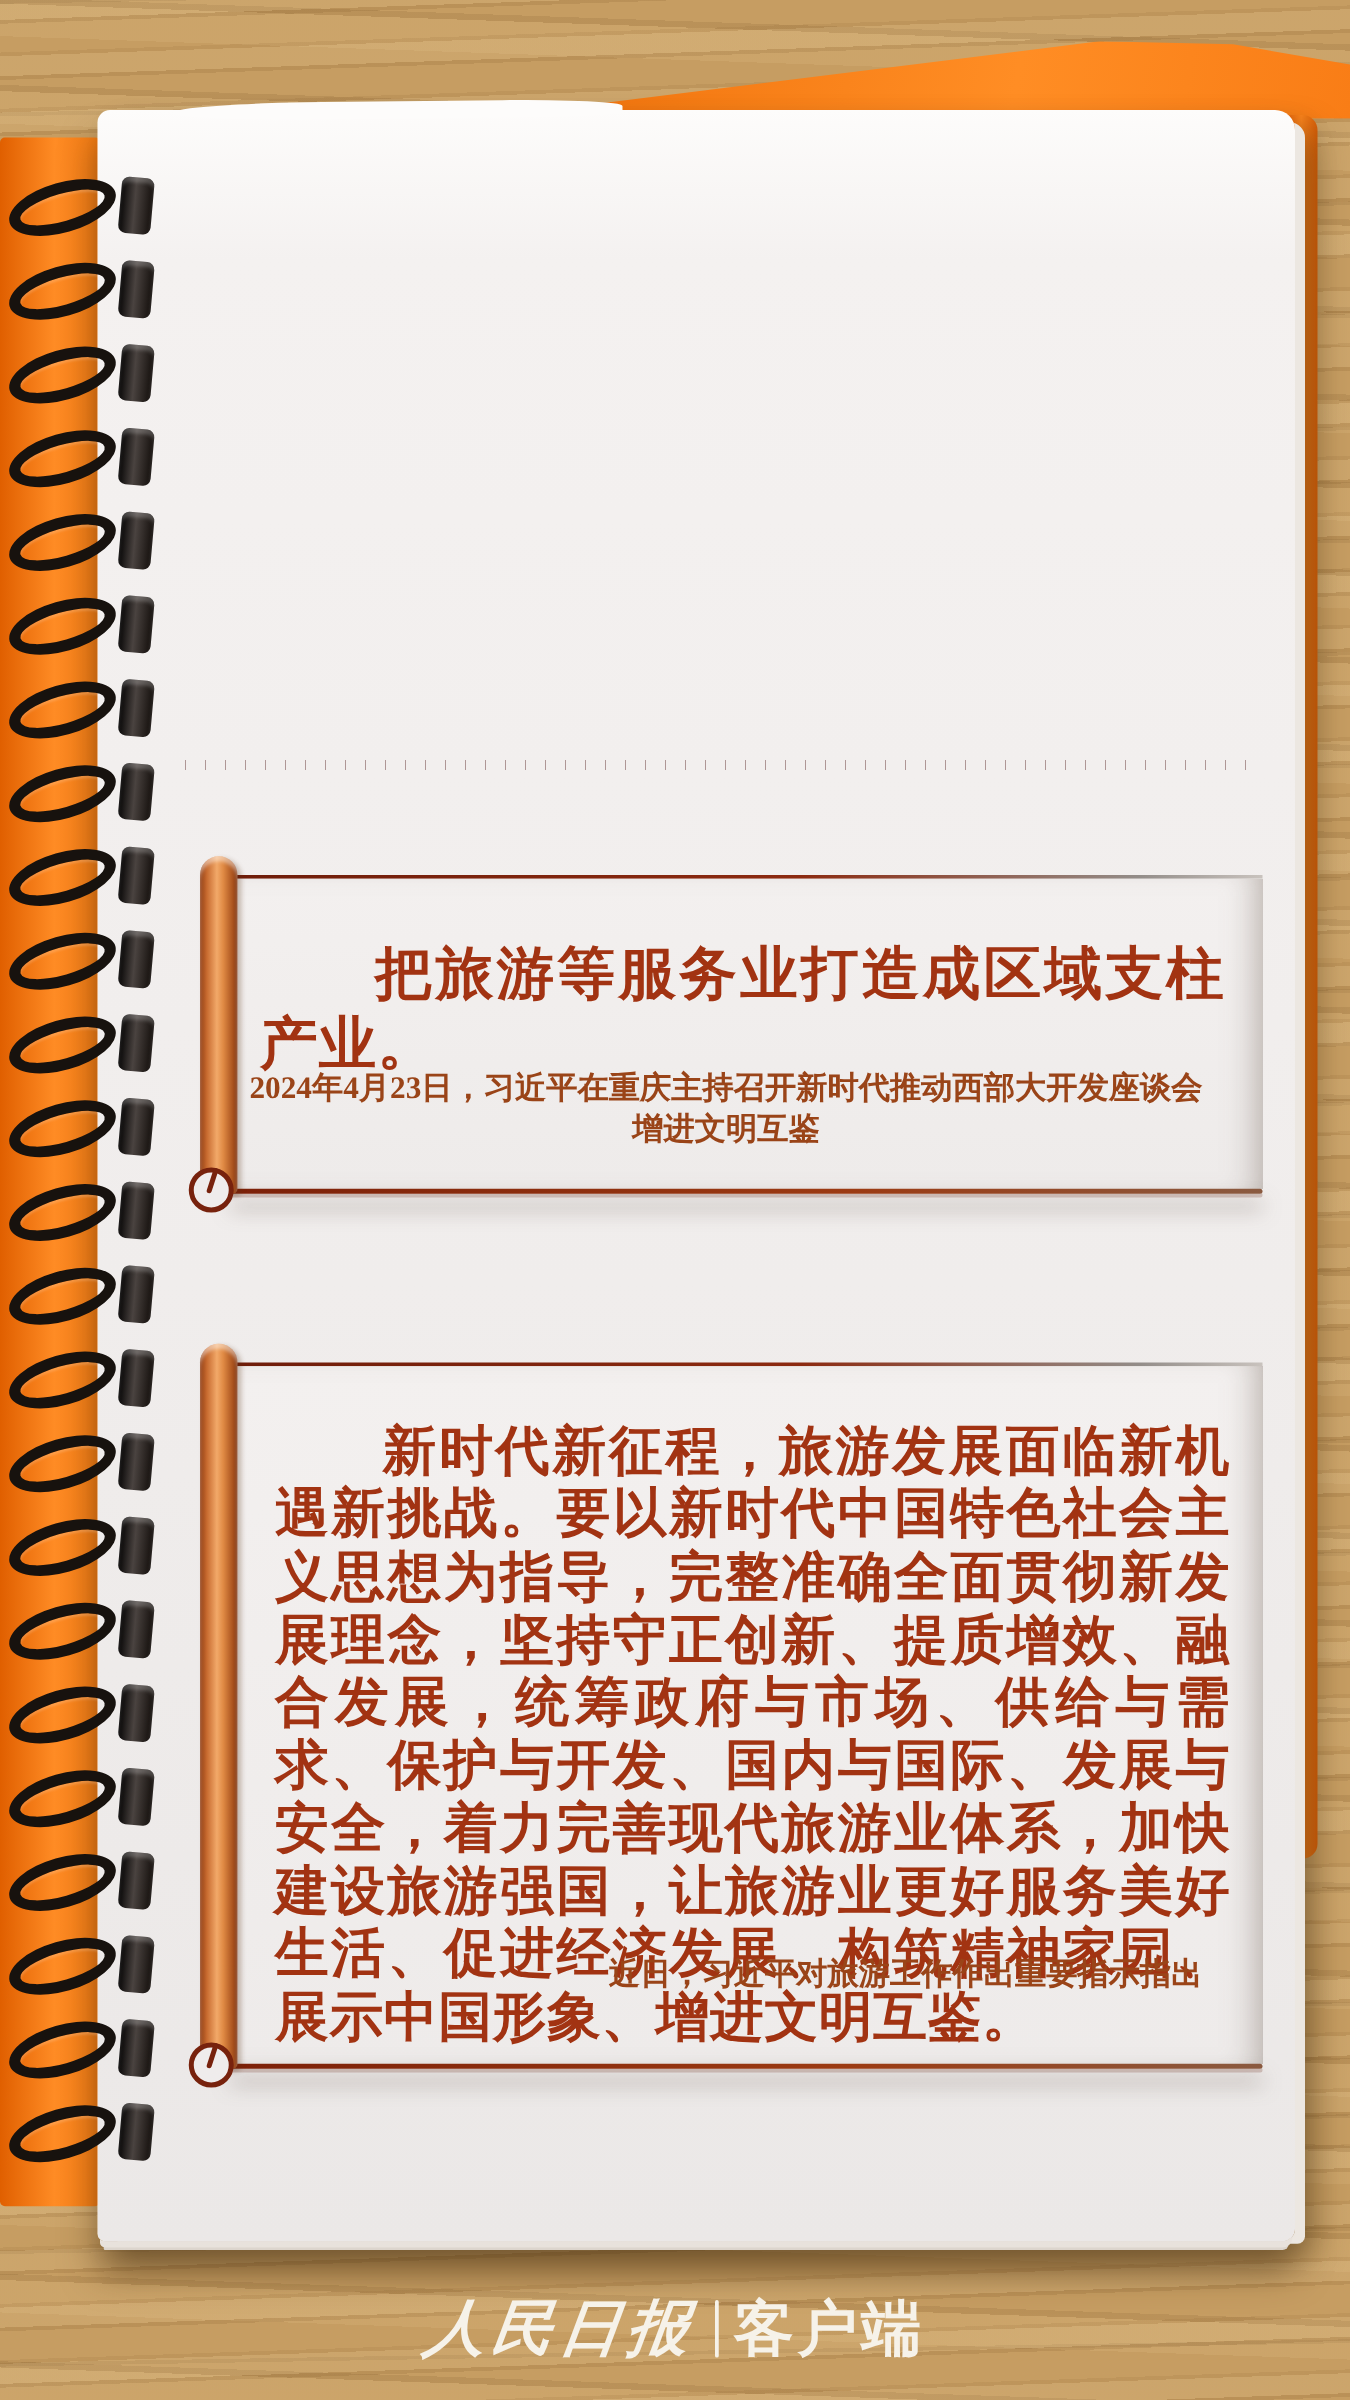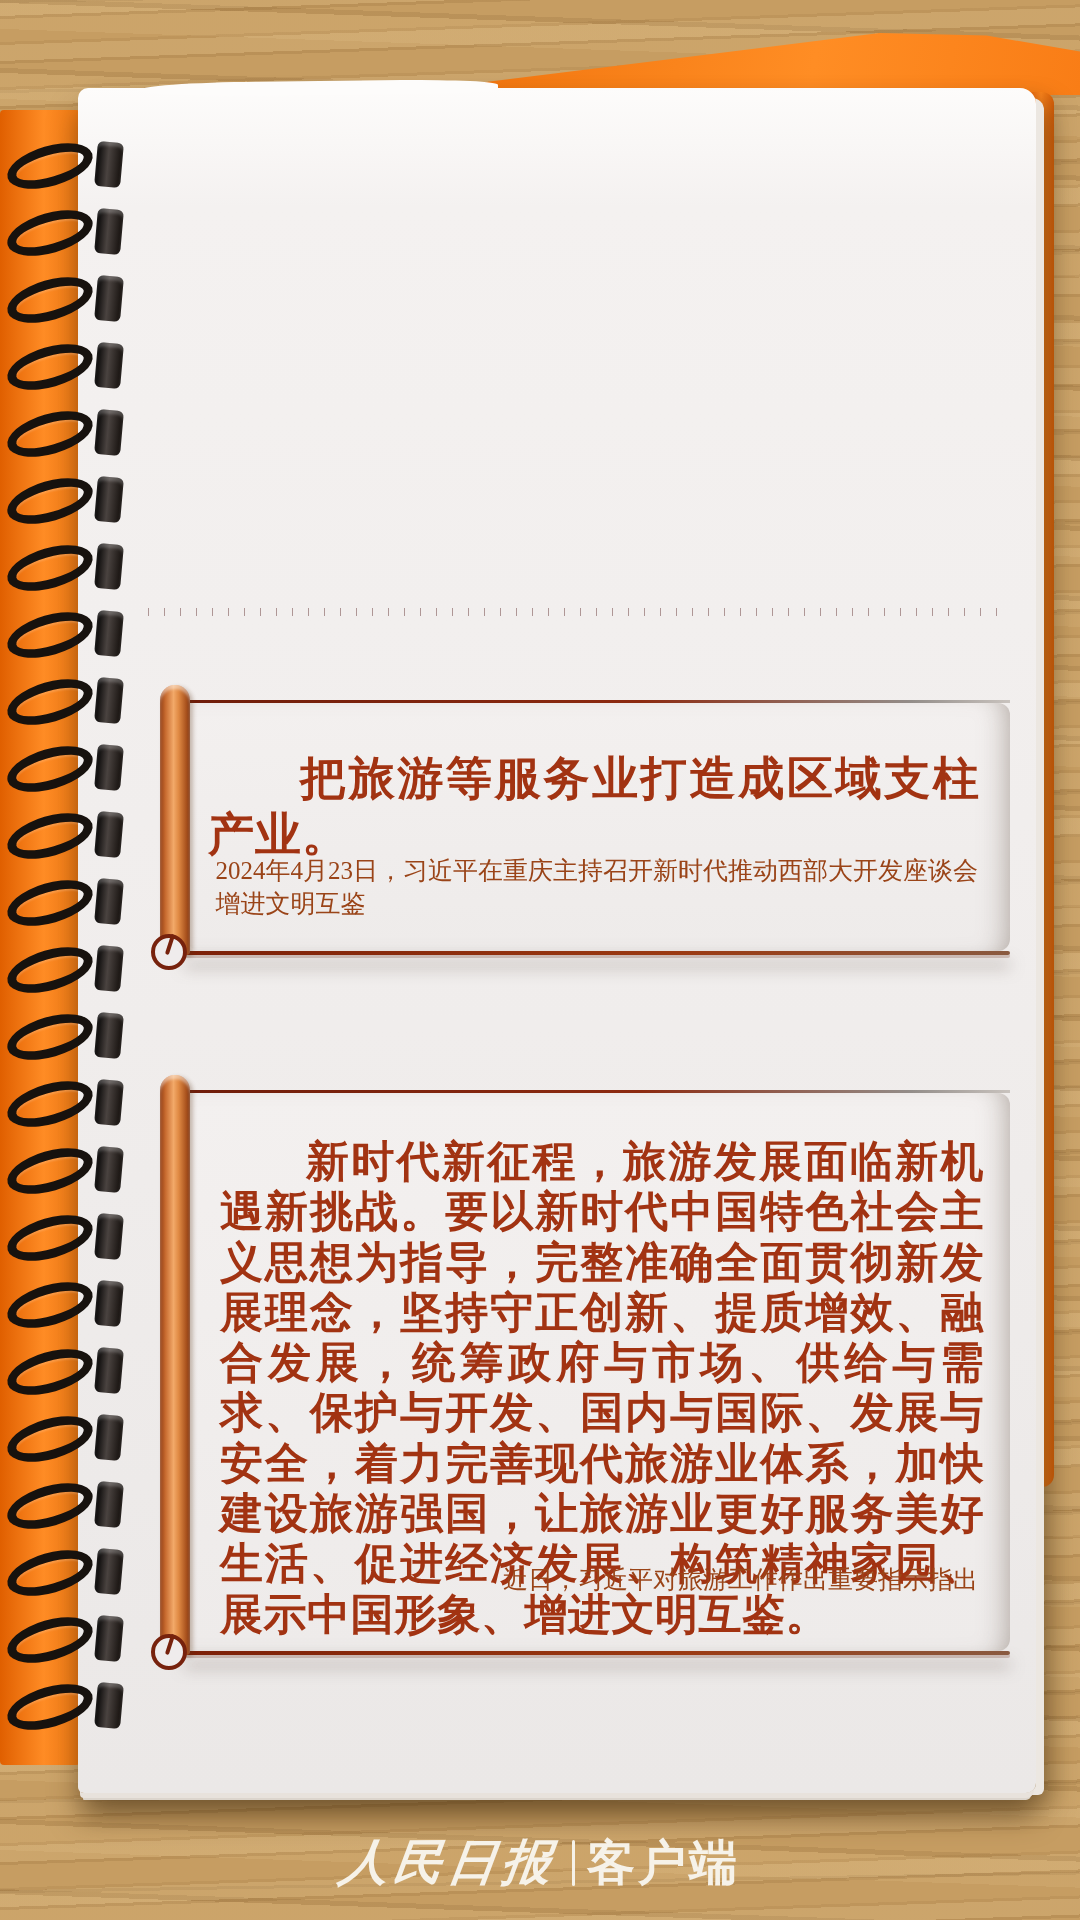--- a/index.html
+++ b/index.html
@@ -94,37 +94,36 @@
     background:#77220d;border-radius:2px;transform:rotate(18deg);
   }
   .topline{
     position:absolute;left:28px;right:2px;top:15px;height:3px;
     background:linear-gradient(90deg,#6f1d0a,#8c2a10 55%,#938d89 88%,#c9c3be);
   }
   .card-body{
     position:absolute;left:28px;right:2px;top:18px;bottom:14px;
     background:linear-gradient(180deg,#f3f0ef,#eeebea);
     box-shadow:inset -22px 0 28px -20px rgba(120,105,95,.55);
-    border-radius:12px;
   }
   .bottomline{
     position:absolute;left:24px;right:2px;bottom:10px;height:4px;
     background:linear-gradient(90deg,#7c2008,#9c3a12 60%,#8a5a40);
     border-radius:4px;
     box-shadow:0 12px 15px rgba(105,90,80,.6), 0 3px 0 rgba(120,60,40,.25);
   }
   .q{
     color:#a23312;font-family:"Liberation Serif",serif;font-weight:700;
     text-align:justify;text-indent:2em;margin:0;
   }
   .card1 .q{margin:48px 30px 0 20px;font-size:46px;line-height:1.22;letter-spacing:1px;}
   .card2 .q{margin:44px 26px 0 32px;font-size:43px;line-height:1.17;letter-spacing:.5px;}
   .attr{
-    position:absolute;right:32px;color:#9a4418;font-weight:400;font-size:25px;
-    line-height:1.35;text-align:left;font-family:"Liberation Serif",serif;
+    position:absolute;right:48px;color:#9a4418;font-weight:700;font-size:25px;
+    line-height:1.35;text-align:center;font-family:"Liberation Serif",serif;
   }
   .card1 .attr{bottom:30px;}
   .card2 .attr{bottom:54px;}
   
   .spiral{position:absolute;left:0;top:0;width:130px;height:1920px;z-index:6;pointer-events:none;}
   .coil{position:absolute;left:4px;width:118px;height:54px;}
   .coil .ring{
     position:absolute;left:2px;top:6px;width:88px;height:40px;box-sizing:border-box;
     border:9px solid #17120e;border-radius:50%;transform:rotate(-16deg);
     box-shadow:inset 0 2px 2px rgba(255,255,255,.18);

